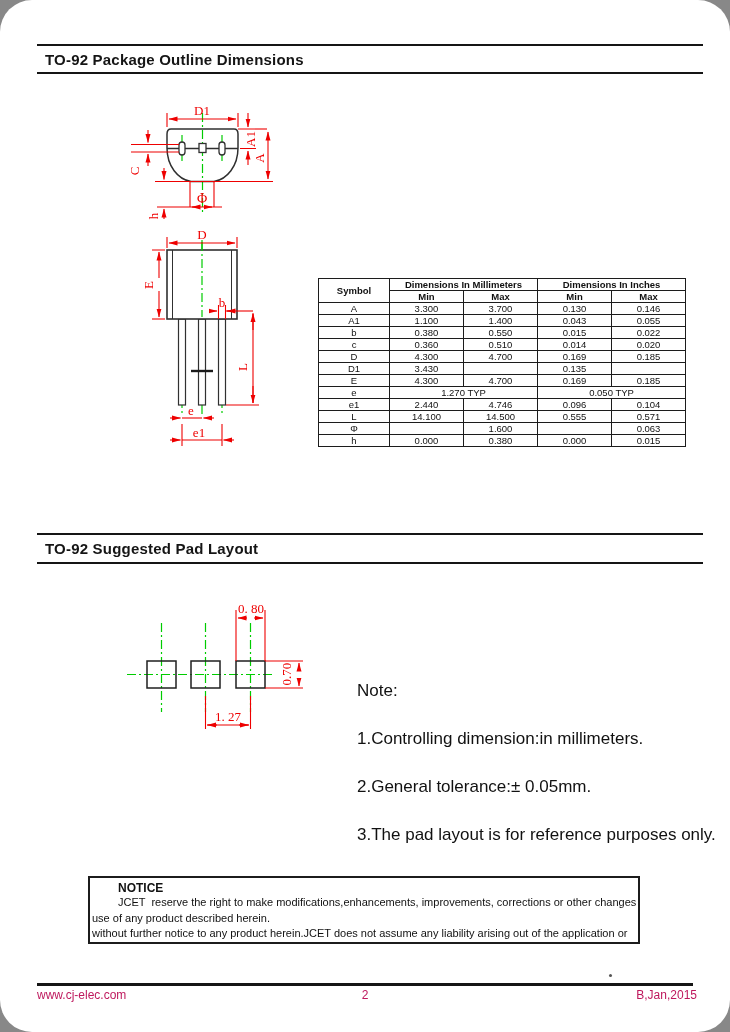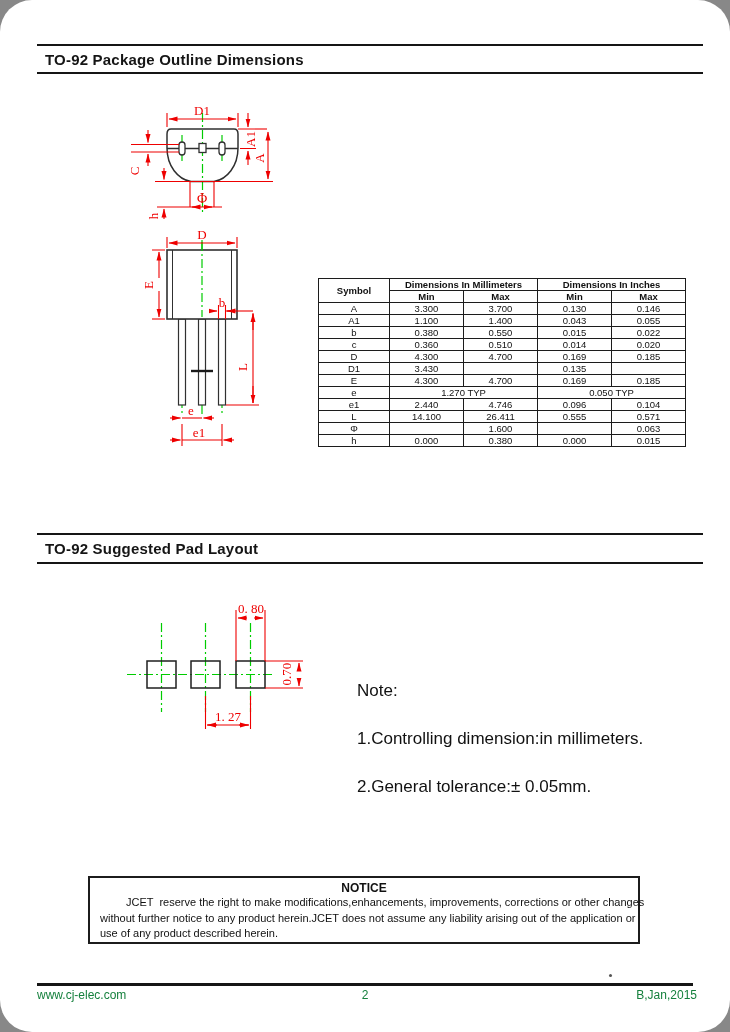--- a/index.html
+++ b/index.html
@@ -20,27 +20,27 @@
     font-size:9.5px; line-height:11px; height:12px; padding:0; overflow:hidden; white-space:nowrap;
   }
   table.dims th { font-weight:bold; }
   col.c-sym { width:71px; } col.c-val { width:74px; }
 
   
   .note-block { position:absolute; left:357px; top:651px; font-size:17px; line-height:16px; white-space:pre; }
 
   
   .notice-box { position:absolute; left:88px; top:876px; width:552px; height:68px; border:2px solid #1c1c1c; background:#fff; }
-  .notice-title { text-align:center; font-weight:bold; font-size:12px; margin-top:3px; line-height:14px; }
-  .notice-line { font-size:11px; line-height:15.5px; margin:0 10px; white-space:pre; }
+  .notice-title { text-align:left; font-weight:bold; font-size:12px; margin-top:3px; line-height:14px;padding-left:28px; }
+  .notice-line { font-size:11px; line-height:15.5px; margin:0 2px; white-space:pre; }
   .notice-line.indent { text-indent:26px; }
 
   
   .footer-rule { position:absolute; left:37px; top:983px; width:656px; height:3px; background:#151515; }
-  .footer-text { position:absolute; top:988px; font-size:12px; color:#15803d; }
+  .footer-text { position:absolute; top:988px; font-size:12px; color:#be185d; }
   .stray-dot { position:absolute; left:609px; top:974px; width:3px; height:3px; background:#555; border-radius:50%; }
 
   svg { position:absolute; }
   svg text.dim { font-family:"Liberation Serif", serif; fill:#ee0000; font-size:13px; }
   svg text.dim-lg { font-family:"Liberation Serif", serif; fill:#ee0000; font-size:14px; }
 </style>
 </head>
 <body>
 
 <div class="page">
@@ -265,21 +265,21 @@
         <tr>
           <td>e1</td>
           <td>2.440</td>
           <td>4.746</td>
           <td>0.096</td>
           <td>0.104</td>
         </tr>
         <tr>
           <td>L</td>
           <td>14.100</td>
-          <td>26.411</td>
+          <td>14.500</td>
           <td>0.555</td>
           <td>0.571</td>
         </tr>
         <tr>
           <td>Φ</td>
           <td>&nbsp;</td>
           <td>1.600</td>
           <td>&nbsp;</td>
           <td>0.063</td>
         </tr>
@@ -339,27 +339,28 @@
       <text class="dim" x="126" y="15" text-anchor="middle">0. 80</text>
       <text class="dim" x="166" y="76" text-anchor="middle" transform="rotate(-90,166,76)">0.70</text>
       <text class="dim" x="103" y="123" text-anchor="middle">1. 27</text>
     </g>
   </svg>
 
   <div class="note-block">
     <div>Note:</div>
     <div>1.Controlling dimension:in millimeters.</div>
     <div>2.General tolerance:± 0.05mm.</div>
+    <div>3.The pad layout is for reference purposes only.</div>
   </div>
 
   <div class="notice-box">
     <div class="notice-title">NOTICE</div>
     <div class="notice-line indent">JCET  reserve the right to make modifications,enhancements, improvements, corrections or other changes</div>
+    <div class="notice-line">use of any product described herein.</div>
     <div class="notice-line">without further notice to any product herein.JCET does not assume any liability arising out of the application or</div>
-    <div class="notice-line">use of any product described herein.</div>
   </div>
 
   <div class="stray-dot"></div>
   <div class="footer-rule"></div>
   <div class="footer-text" style="left:37px">www.cj-elec.com</div>
   <div class="footer-text" style="left:0; width:730px; text-align:center;">2</div>
   <div class="footer-text" style="right:33px">B,Jan,2015</div>
 
 </div>
 

